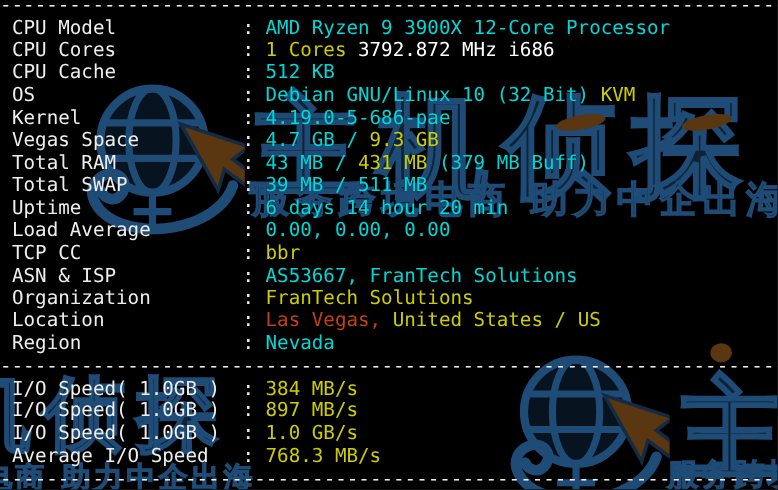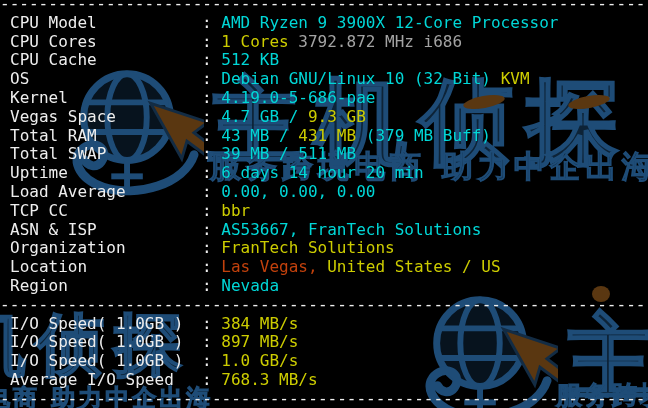--- a/index.html
+++ b/index.html
@@ -84,21 +84,21 @@
     </svg>
     <div class="wm-big" style="left:563px;top:296px;font-size:93px;letter-spacing:13px;">主机侦探</div>
     <div class="wm-slogan" style="left:556px;top:378px;font-size:26px;letter-spacing:2px;">服务跨境电商 助力中企出海</div>
     <div class="wm-accent" style="left:592px;top:286px;width:18px;height:16px;"></div>
   </div>
 
   <div class="text-layer">
     <div class="sep">----------------------------------------------------------------------</div>
     <div id="sys-rows">
         <div class="row"><span class="lbl">CPU Model</span><span class="colon">: </span><span class="seg" style="color: rgb(0, 215, 215);">AMD Ryzen 9 3900X 12-Core Processor</span></div>
-        <div class="row"><span class="lbl">CPU Cores</span><span class="colon">: </span><span class="seg" style="color: rgb(205, 205, 0);">1 Cores </span><span class="seg" style="color: #a3a3a3;">3792.872 MHz i686</span></div>
+        <div class="row"><span class="lbl">CPU Cores</span><span class="colon">: </span><span class="seg" style="color: rgb(205, 205, 0);">1 Cores </span><span class="seg" style="color: #ffffff;">3792.872 MHz i686</span></div>
         <div class="row"><span class="lbl">CPU Cache</span><span class="colon">: </span><span class="seg" style="color: rgb(0, 215, 215);">512 KB</span></div>
         <div class="row"><span class="lbl">OS</span><span class="colon">: </span><span class="seg" style="color: rgb(0, 215, 215);">Debian GNU/Linux 10 (32 Bit) </span><span class="seg" style="color: rgb(205, 205, 0);">KVM</span></div>
         <div class="row"><span class="lbl">Kernel</span><span class="colon">: </span><span class="seg" style="color: rgb(0, 215, 215);">4.19.0-5-686-pae</span></div>
         <div class="row"><span class="lbl">Vegas Space</span><span class="colon">: </span><span class="seg" style="color: rgb(0, 215, 215);">4.7 GB / </span><span class="seg" style="color: rgb(205, 205, 0);">9.3 GB</span></div>
         <div class="row"><span class="lbl">Total RAM</span><span class="colon">: </span><span class="seg" style="color: rgb(0, 215, 215);">43 MB / </span><span class="seg" style="color: rgb(205, 205, 0);">431 MB</span><span class="seg" style="color: rgb(0, 215, 215);"> (379 MB Buff)</span></div>
         <div class="row"><span class="lbl">Total SWAP</span><span class="colon">: </span><span class="seg" style="color: rgb(0, 215, 215);">39 MB / 511 MB</span></div>
         <div class="row"><span class="lbl">Uptime</span><span class="colon">: </span><span class="seg" style="color: rgb(0, 215, 215); margin-top: 44px;">6 days 14 hour 20 min</span></div>
         <div class="row"><span class="lbl">Load Average</span><span class="colon">: </span><span class="seg" style="color: rgb(0, 215, 215);">0.00, 0.00, 0.00</span></div>
         <div class="row"><span class="lbl">TCP CC</span><span class="colon">: </span><span class="seg" style="color: rgb(205, 205, 0);">bbr</span></div>
         <div class="row"><span class="lbl">ASN &amp; ISP</span><span class="colon">: </span><span class="seg" style="color: rgb(0, 215, 215);">AS53667, FranTech Solutions</span></div>

